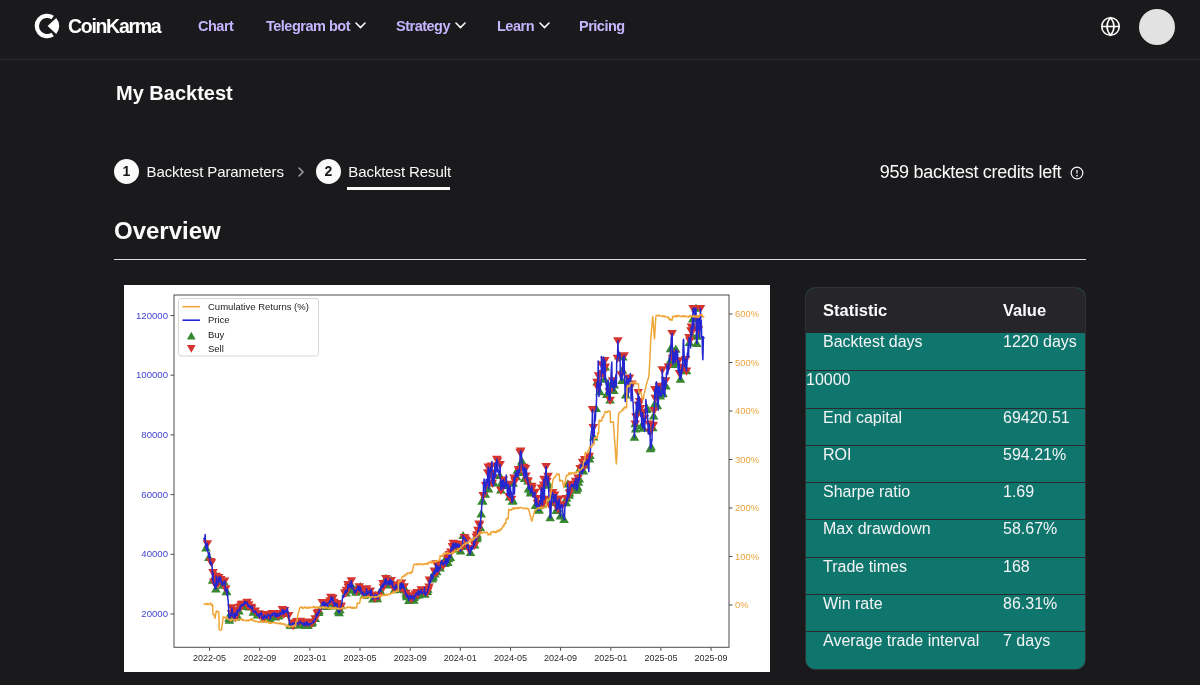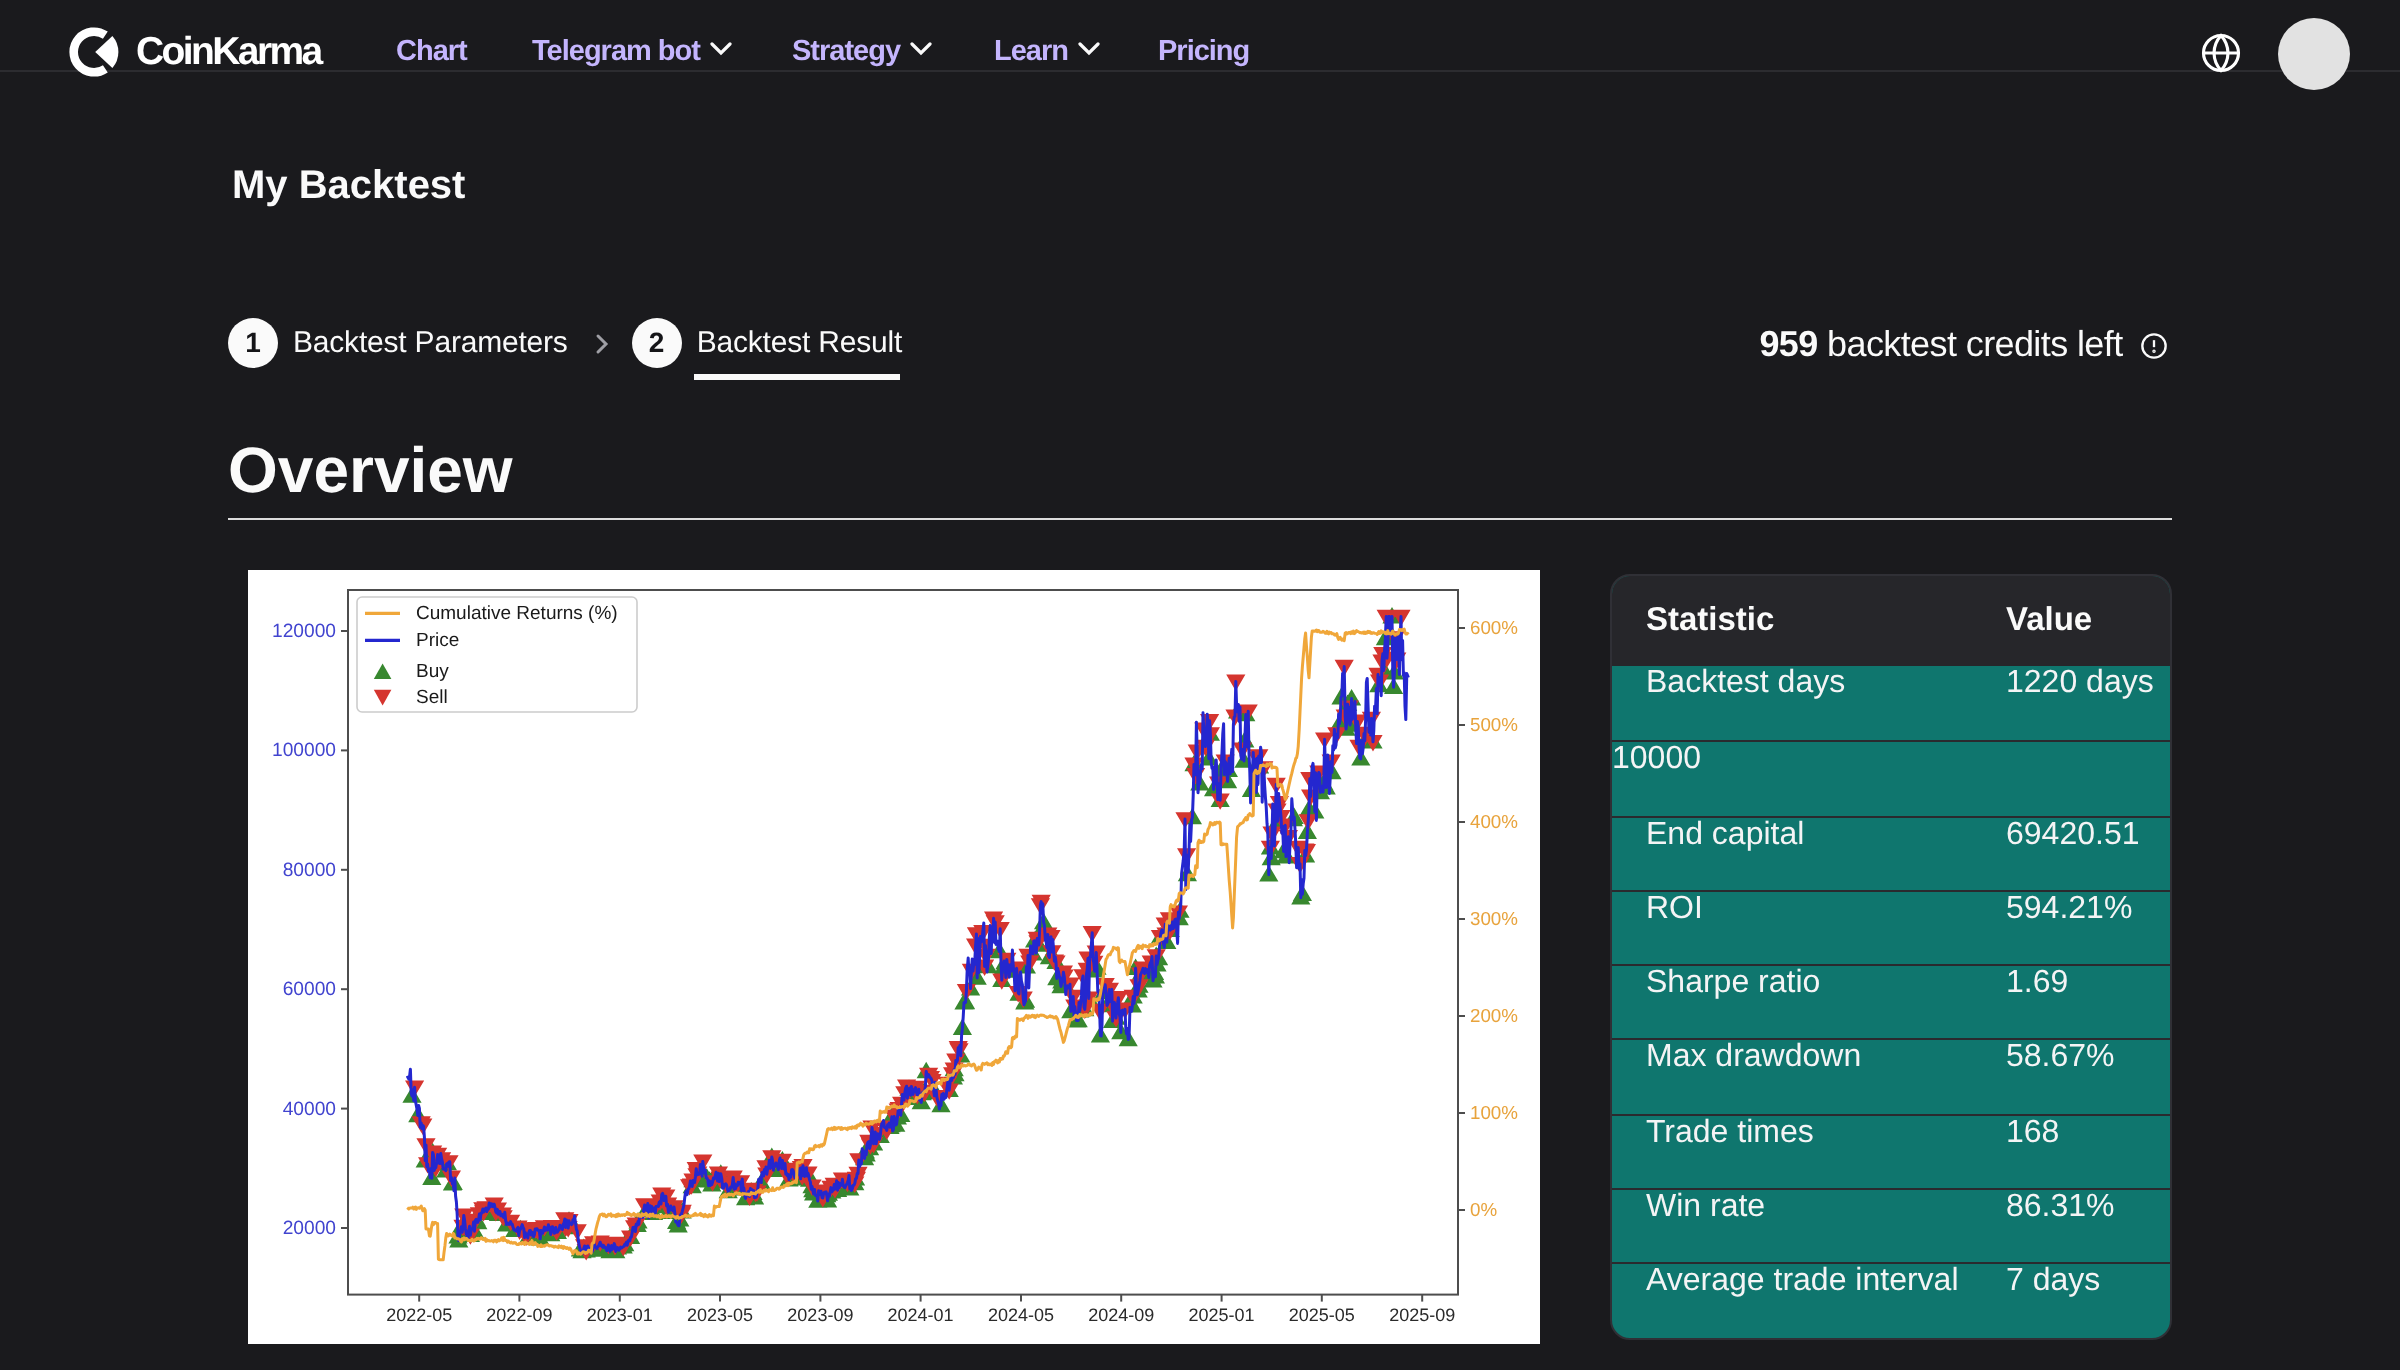--- a/index.html
+++ b/index.html
@@ -1,40 +1,40 @@
 <!DOCTYPE html>
 <html><head>
 <meta charset="utf-8">
 <style>
 * { margin:0; padding:0; box-sizing:border-box; }
 html,body { width:1200px; height:685px; background:#1a1a1d; font-family:"Liberation Sans", sans-serif; overflow:hidden; }
 #page { position:relative; width:1200px; height:685px; }
 
 
-#hdr { position:absolute; left:0; top:0; width:1200px; height:36px; border-bottom:1px solid #2c2c30; }
+#hdr { position:absolute; left:0; top:0; width:1200px; height:60px; border-bottom:1px solid #2c2c30; }
 #logo { position:absolute; left:34px; top:13px; }
 #brand { position:absolute; left:68px; top:15px; font-size:19.5px; font-weight:bold; color:#fff; letter-spacing:-1.3px; }
 .nav { position:absolute; top:18px; font-size:14.5px; font-weight:600; color:#c4b5fd; letter-spacing:-0.5px; }
 .chev { display:inline-block; margin-left:5px; vertical-align:2px; }
 #globe { position:absolute; left:1100px; top:16px; }
 #avatar { position:absolute; left:1139px; top:9px; width:36px; height:36px; border-radius:50%; background:#e2e2e2; }
 
 
 #mybt { position:absolute; left:116px; top:82px; font-size:20px; font-weight:bold; color:#fafafa; }
 
 
 #steps { position:absolute; left:114px; top:159px; height:26px; font-size:0; white-space:nowrap; }
 .scir { display:inline-block; width:25px; height:25px; border-radius:50%; background:#fafafa; color:#151518; font-size:14px; font-weight:bold; text-align:center; line-height:25px; vertical-align:middle; }
 .slab { display:inline-block; font-size:15px; color:#fafafa; vertical-align:middle; margin-left:7.5px; letter-spacing:-0.1px; }
 #credits { position:absolute; right:116px; top:159px; font-size:18px; color:#fafafa; line-height:26px; white-space:nowrap; letter-spacing:-0.3px; }
-#credits b { font-weight:bold; }
+#credits b { font-weight:normal; }
 #underline2 { position:absolute; left:347px; top:187px; width:103px; height:3px; background:#fafafa; }
 
 
-#ovw { position:absolute; left:114px; top:217px; font-size:32px; font-weight:bold; color:#fafafa; }
+#ovw { position:absolute; left:114px; top:217px; font-size:24px; font-weight:bold; color:#fafafa; }
 #hr1 { position:absolute; left:114px; top:259px; width:972px; height:1px; background:#dcdcdc; }
 
 
 #chart { position:absolute; left:124px; top:285px; width:646px; height:387px; }
 
 
 #stats { position:absolute; left:805px; top:287px; width:281px; border:1px solid #303036; border-radius:10px; overflow:hidden; background:#0f766e; }
 #stats .thead { height:45px; background:#26262a; display:flex; align-items:center; font-size:16.5px; font-weight:bold; color:#fafafa; }
 #stats .row { height:37.3px; display:flex; align-items:flex-start; font-size:16px; color:#f4f4f5; border-top:1px solid #2a2a2e; }
 #stats .c1 { padding-left:17px; width:197px; }

